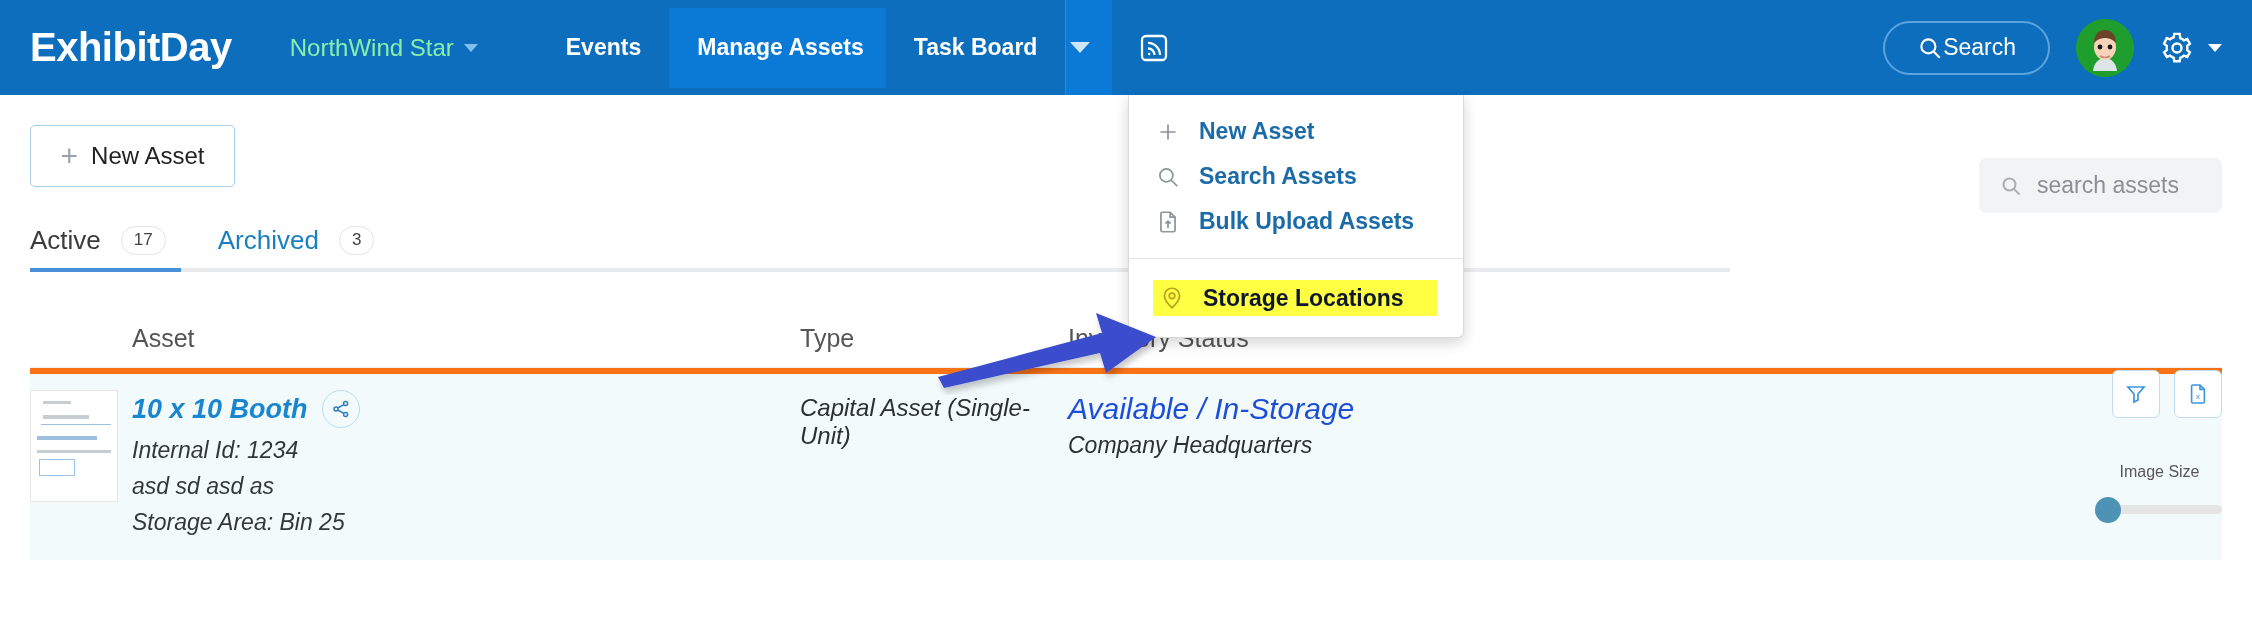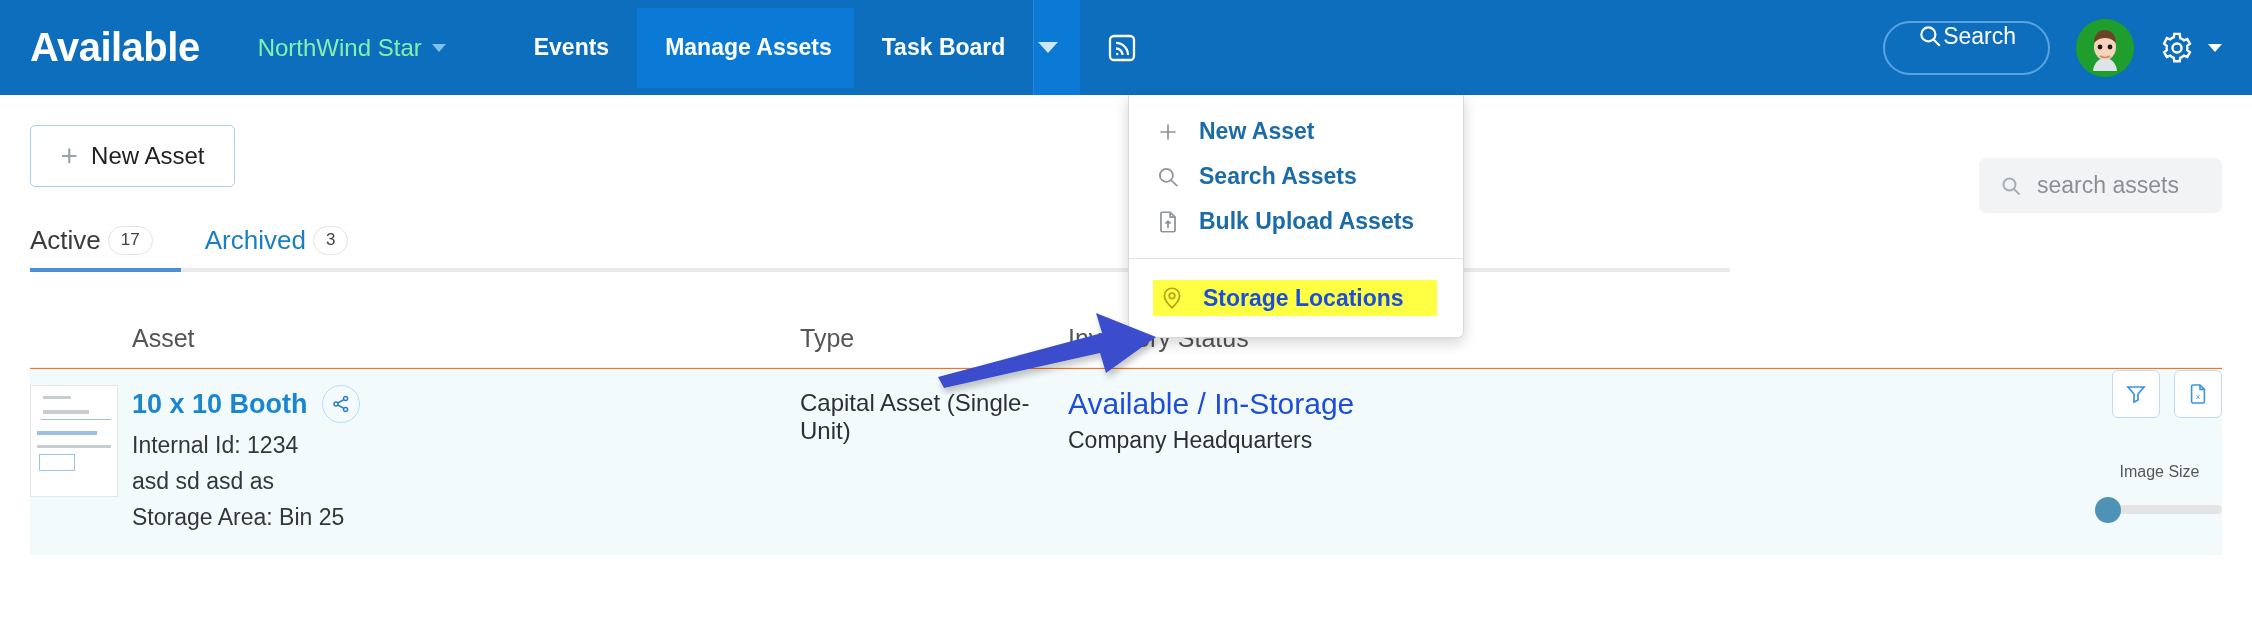--- a/index.html
+++ b/index.html
@@ -79,21 +79,21 @@
     margin-left: auto;
     display: flex;
     align-items: center;
     padding-right: 30px;
     gap: 26px;
   }
   .search-pill {
     border: 2px solid #5ba4dd;
     border-radius: 30px;
     height: 54px;
-    display: flex; 
+    display: flex; align-items: center;
     padding: 0 32px;
     color: #ffffff;
     font-size: 23px;
   }
   .avatar {
     width: 58px; height: 58px;
     border-radius: 50%;
     background: #1f9e2e;
     overflow: hidden;
     position: relative;
@@ -121,21 +121,21 @@
     color: #1a6ba8;
     font-size: 23px;
     font-weight: 700;
     white-space: nowrap;
   }
   .dd-sep {
     border-top: 1px solid #e2e2e2;
     margin: 14px 0 12px 0;
   }
   .dd-item.hl {
-    color: #1d4ed8;
+    color: #0f172a;
     padding-left: 30px;
   }
   .dd-item.hl .hl-inner {
     background: #ffff44;
     display: flex; align-items: center; gap: 18px;
     padding: 4px 12px 4px 6px;
     margin-left: -6px;
     width: 340px;
   }
 
@@ -179,21 +179,21 @@
   }
 
   
   .tabs-row {
     margin-top: 38px;
     display: flex; align-items: flex-end;
     gap: 52px;
     position: relative;
   }
   .tab {
-    display: flex; align-items: center; gap: 7px;
+    display: flex; align-items: center; gap: 20px;
     padding-bottom: 16px;
     font-size: 26px;
   }
   .tab.active { color: #3b3b3b; font-weight: 400; }
   .tab.inactive { color: #1a7fc1; }
   .badge {
     border: 1px solid #e3e3e3;
     border-radius: 20px;
     background: #fff;
     color: #444;
@@ -255,21 +255,22 @@
     border-bottom: 1px solid #eceff1;
   }
   .col-asset { width: 770px; padding-left: 102px; }
   .col-type  { width: 268px; }
   .col-inv   { flex: 1; }
 
   .trow {
     display: flex;
     background: #f3fafb;
     padding: 16px 0 24px 0;
-    border-top: 1px solid #f97316;
+    border-top: 6px solid #f97316;
+    font-style: italic;
   }
   .thumb {
     width: 88px; height: 112px;
     background: #ffffff;
     border: 1px solid #e6e6e6;
     margin-right: 14px;
     position: relative;
     overflow: hidden;
     flex: none;
   }
@@ -292,21 +293,21 @@
   .type-cell { width: 268px; font-size: 24px; color: #2c3034; padding-top: 4px; }
   .inv-cell { flex: 1; padding-top: 2px; }
   .inv-main { font-size: 30px; color: #1d4ed8; }
   .inv-sub  { font-size: 23px; color: #2c3034; margin-top: 6px; }
   .inv-loc  { font-size: 21px; color: #6d7378; margin-top: 8px; display: flex; align-items: center; gap: 8px; }
 </style>
 </head>
 <body>
 
 <div class="topnav">
-  <div class="brand">Available</div>
+  <div class="brand">ExhibitDay</div>
 
   <div class="org">
     <span>NorthWind Star</span>
     <span class="caret-sm"></span>
   </div>
 
   <div class="navitem">Events</div>
   <div class="navitem manage">Manage Assets</div>
   <div class="navitem">Task Board</div>
   <div class="navcaret-box">

